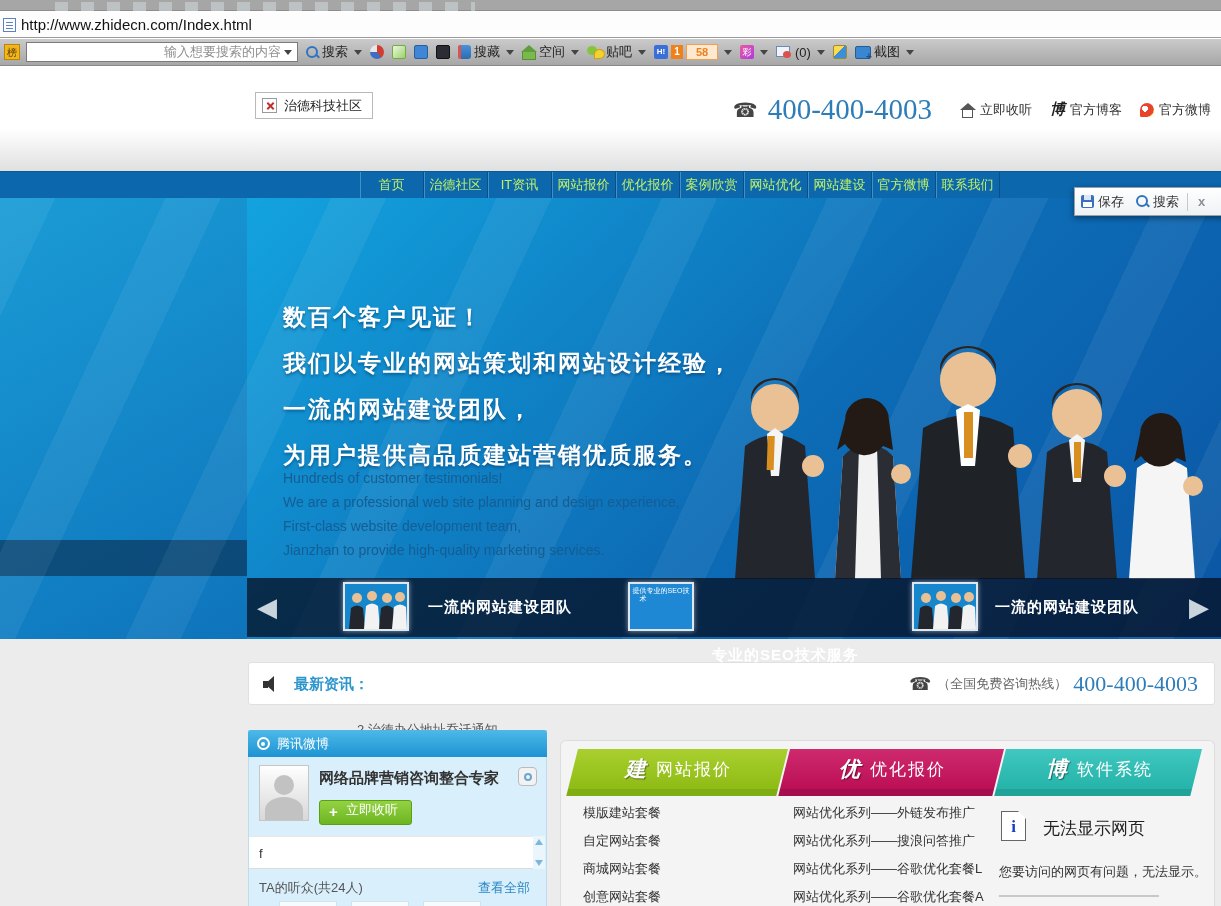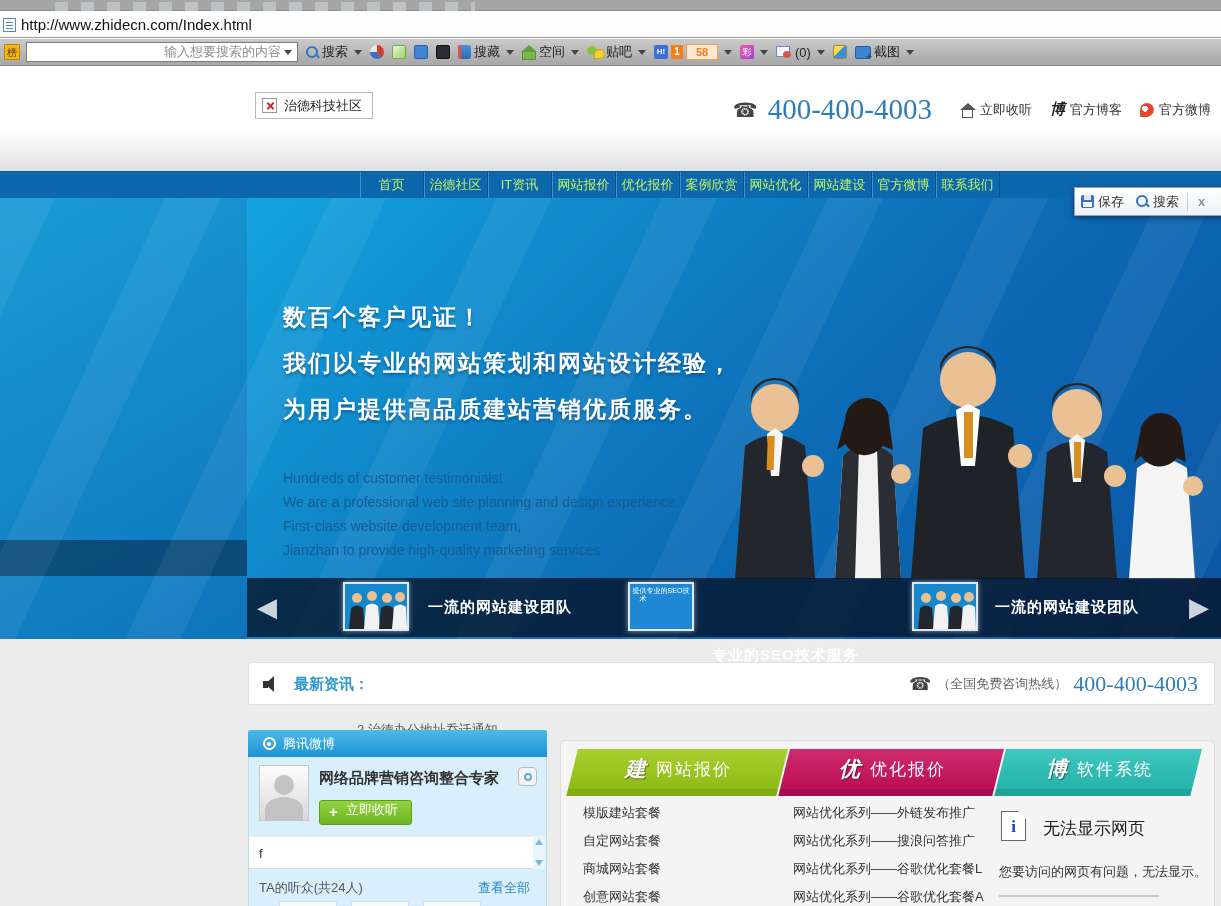--- a/index.html
+++ b/index.html
@@ -141,21 +141,21 @@
   .ticker-right { position:absolute; right:16px; top:8px; display:flex; align-items:center; gap:6px; }
   .ticker-right .phone-glyph { font-size:18px; }
   .hotline-note { font-size:13px; color:#666; }
   .hotline { font-family:"Liberation Serif", serif; font-size:22px; color:#2e7cb8; }
 
   
   .weibo { position:absolute; left:248px; top:730px; width:299px; height:176px; background:#d9effb;
     border:1px solid #bcdcf0; border-bottom:none; }
   .wb-head { position:absolute; left:-1px; top:-1px; width:299px; height:27px;
     background:linear-gradient(#4cb9e8,#1e93d3); border-radius:3px 3px 0 0;
-    display:flex; align-items:center; gap:7px; padding-left:15px; }
+    display:flex; align-items:center; gap:7px; padding-left:9px; }
   .wb-logo { width:13px; height:13px; border:2px solid #fff; border-radius:50%; position:relative; }
   .wb-logo::after { content:""; position:absolute; left:2px; top:3px; width:4px; height:4px; background:#fff; border-radius:50%; }
   .wb-title { font-size:13px; color:#fff; }
   .wb-avatar { position:absolute; left:10px; top:34px; width:50px; height:56px;
     background:linear-gradient(#fefefe,#d8d8d8); border:1px solid #c6c6c6; overflow:hidden; }
   .wb-avatar::before { content:""; position:absolute; left:14px; top:9px; width:20px; height:20px; background:#c2c2c2; border-radius:50%; }
   .wb-avatar::after { content:""; position:absolute; left:5px; top:31px; width:38px; height:26px; background:#c2c2c2; border-radius:50% 50% 0 0; }
   .wb-name { position:absolute; left:70px; top:38px; font-size:15px; font-weight:bold; color:#333; }
   .wb-mini { position:absolute; right:9px; top:36px; width:19px; height:19px; background:#f2f2f2;
     border:1px solid #bbb; border-radius:4px; display:flex; align-items:center; justify-content:center; cursor:pointer; }
@@ -337,20 +337,21 @@
   </div>
 
   <div class="banner">
     <div class="banner-slide"></div>
     <div class="left-darkband"></div>
 
     <div class="hero-cn">
 
     <div>数百个客户见证！</div>
         <div>我们以专业的网站策划和网站设计经验，</div>
+        <div>一流的网站建设团队，</div>
         <div>为用户提供高品质建站营销优质服务。</div>
       </div>
     <div class="hero-en">
 
     <div>Hundreds of customer testimonials!</div>
         <div>We are a professional web site planning and design experience,</div>
         <div>First-class website development team,</div>
         <div>Jianzhan to provide high-quality marketing services.</div>
       </div>
 

